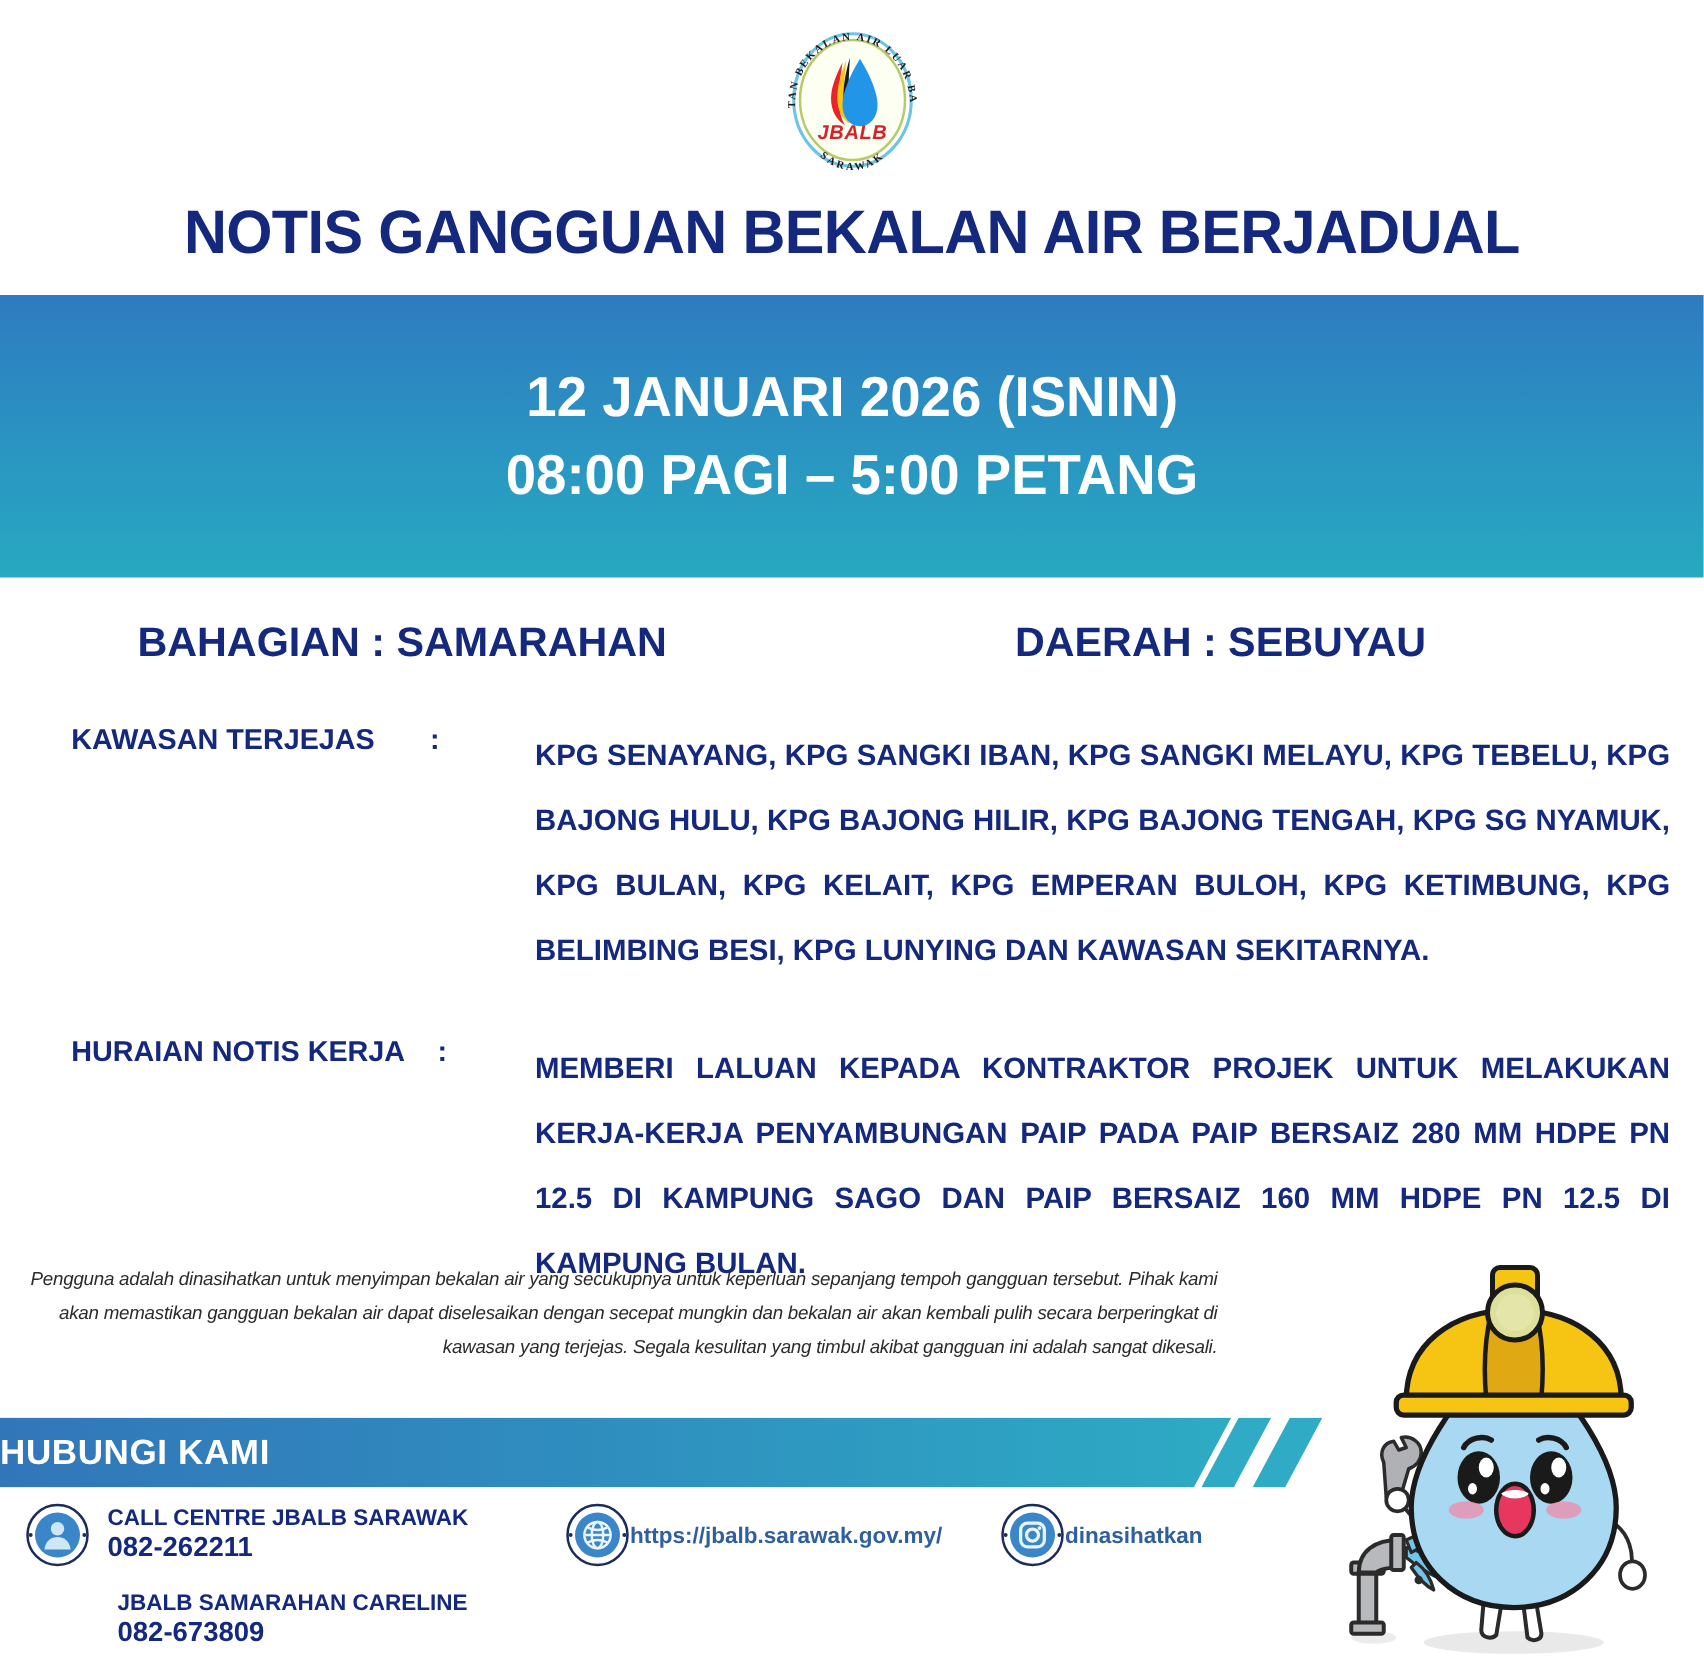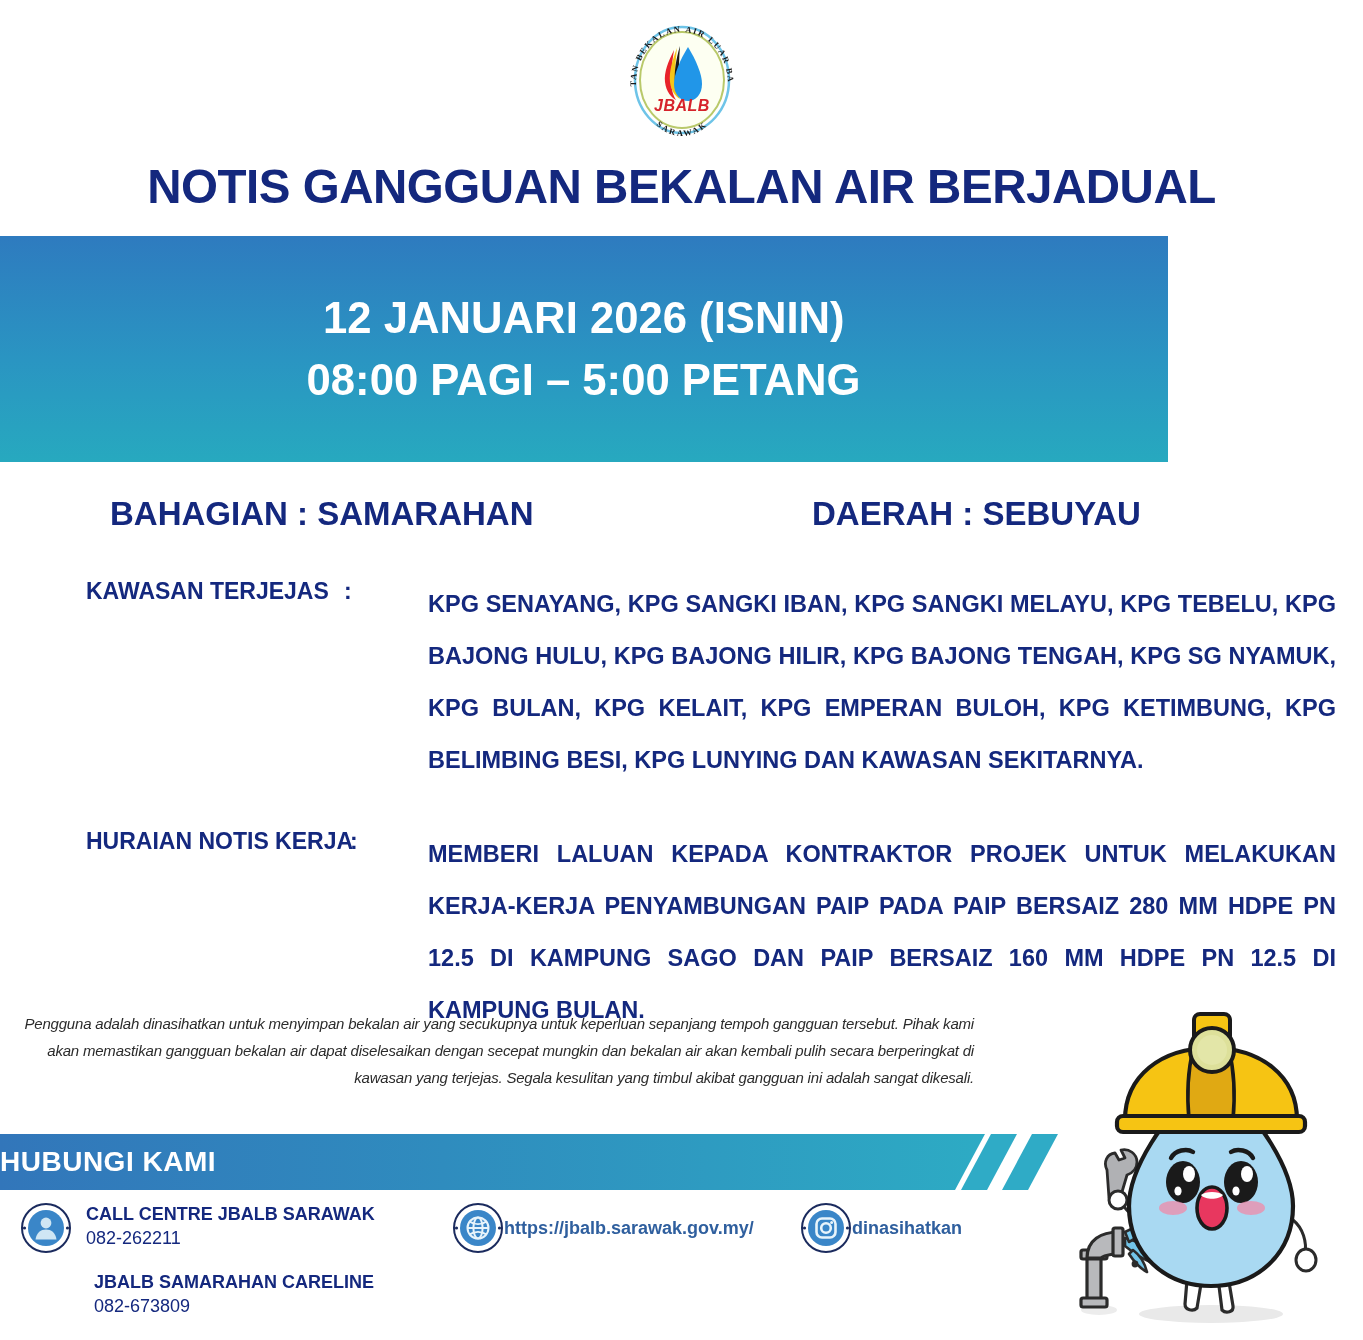--- a/index.html
+++ b/index.html
@@ -44,21 +44,21 @@
     color: #14287e;
     font-family: "Liberation Sans", sans-serif;
     transform: scaleX(0.97);
   }
 
   
   .date-banner {
     position: absolute;
     top: 236px;
     left: 0;
-    width: 1168px;
+    width: 1363px;
     height: 226px;
     background: linear-gradient(180deg, #2e7bbf 0%, #2a95c2 55%, #27a9bf 100%);
     display: flex;
     flex-direction: column;
     justify-content: center;
     align-items: center;
     color: #ffffff;
   }
   .date-line1 {
     font-size: 45px;
@@ -107,21 +107,20 @@
     width: 1363px;
   }
   .sec-label {
     position: absolute;
     left: 57px;
     top: 0;
     font-size: 23px;
     font-weight: bold;
     color: #14287e;
     white-space: nowrap;
-    margin-left: 29px;
   }
   .sec-colon {
     position: absolute;
     top: 0;
     font-size: 23px;
     font-weight: bold;
     color: #14287e;
   }
   .sec-body {
     position: absolute;
@@ -215,22 +214,22 @@
     margin-left: 14px;
     color: #14287e;
   }
   .c-strong {
     font-size: 18px;
     font-weight: bold;
     line-height: 24px;
     white-space: nowrap;
   }
   .c-num {
-    font-size: 18px;
-    font-weight: normal;
+    font-size: 22px;
+    font-weight: bold;
     line-height: 24px;
   }
   .c-link {
     font-size: 18px;
     font-weight: bold;
     line-height: 52px;
     white-space: nowrap;
     color: #2f5f9e;
   }
 

